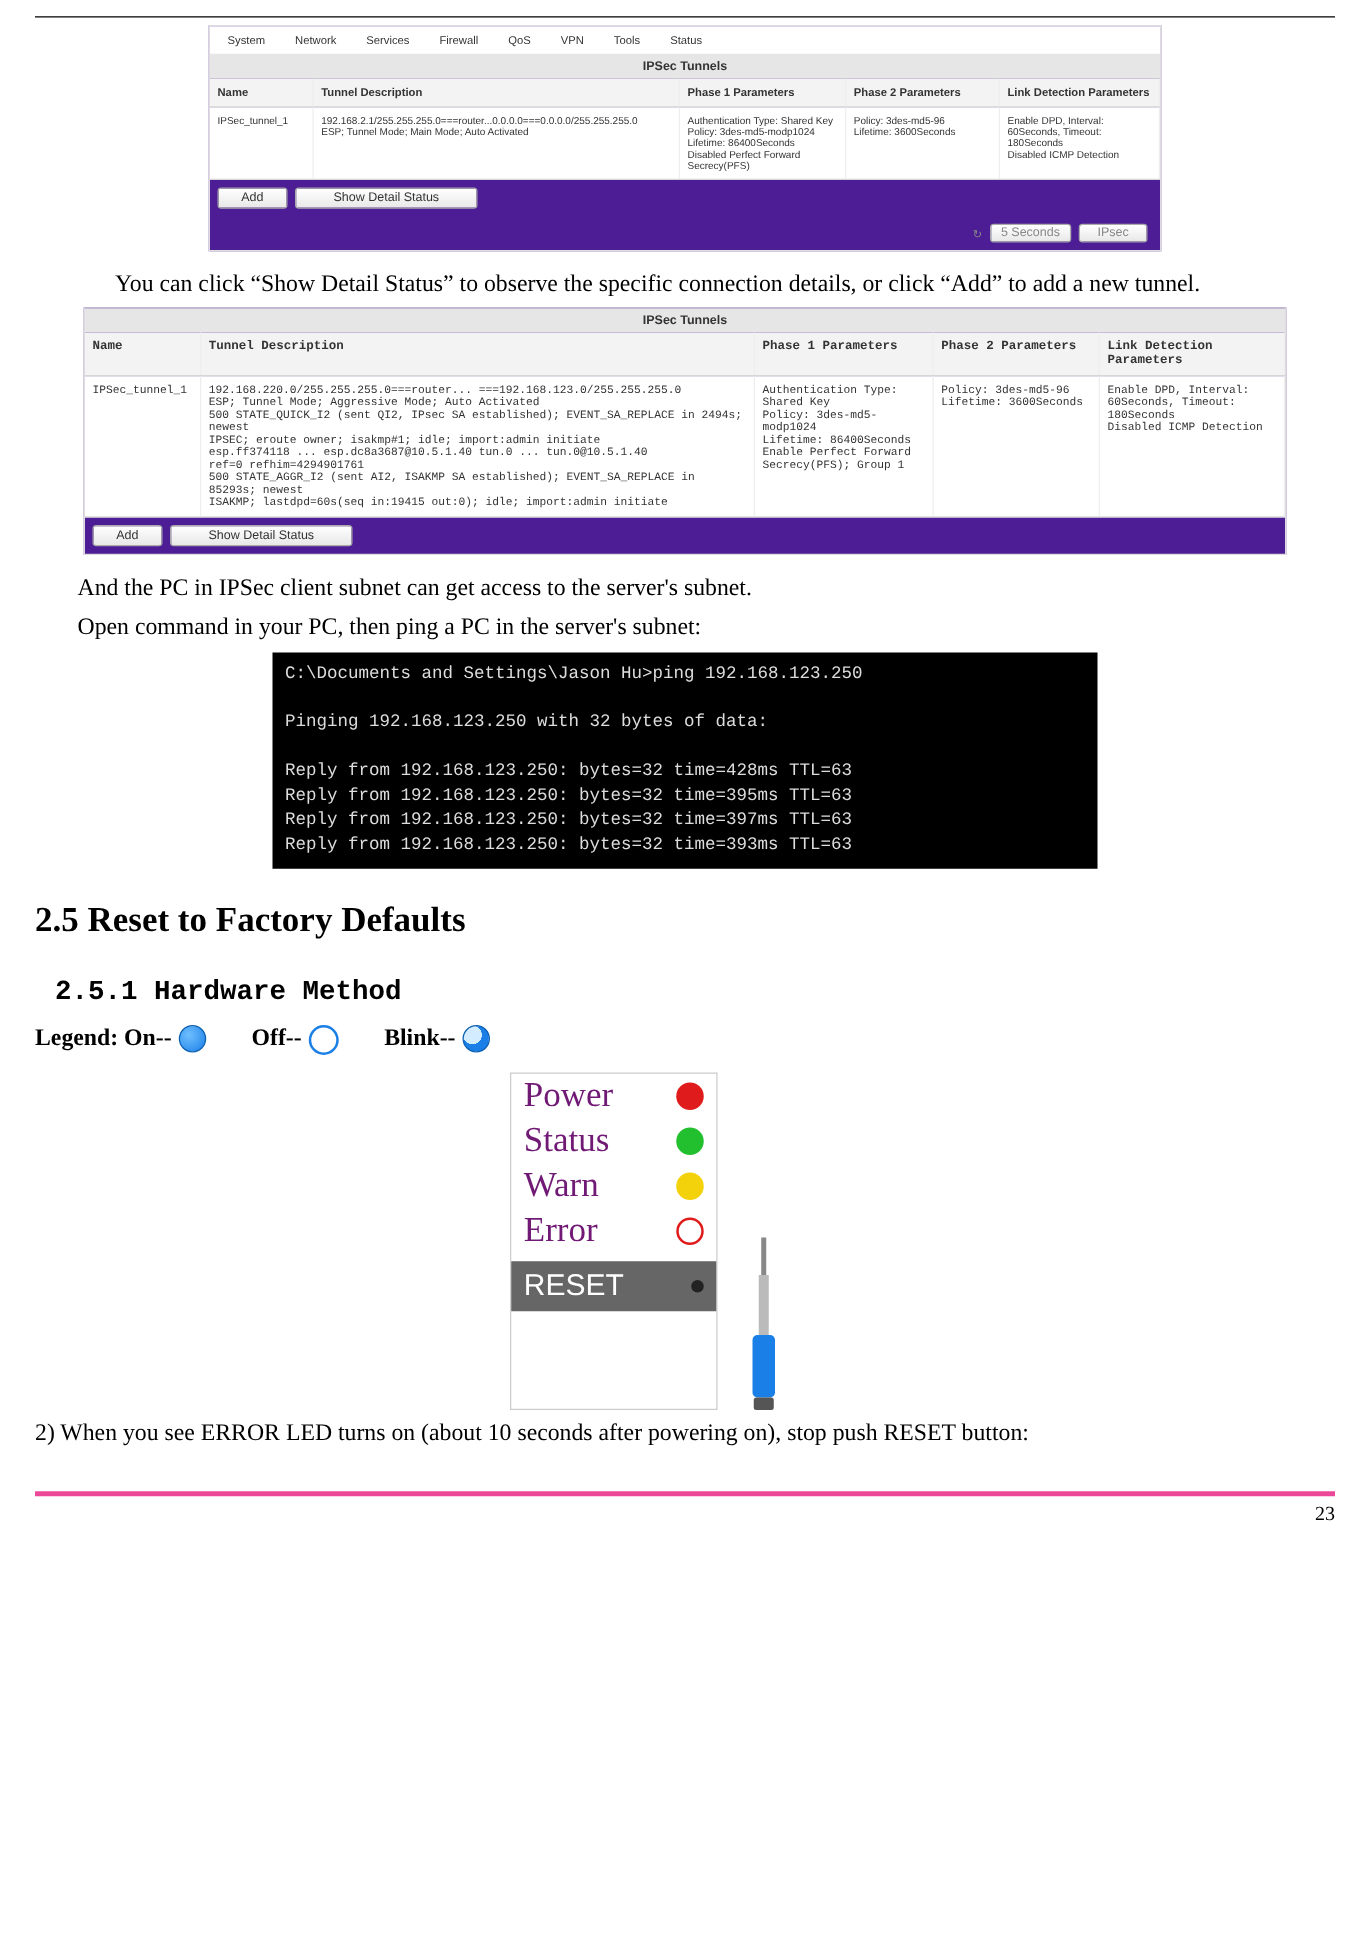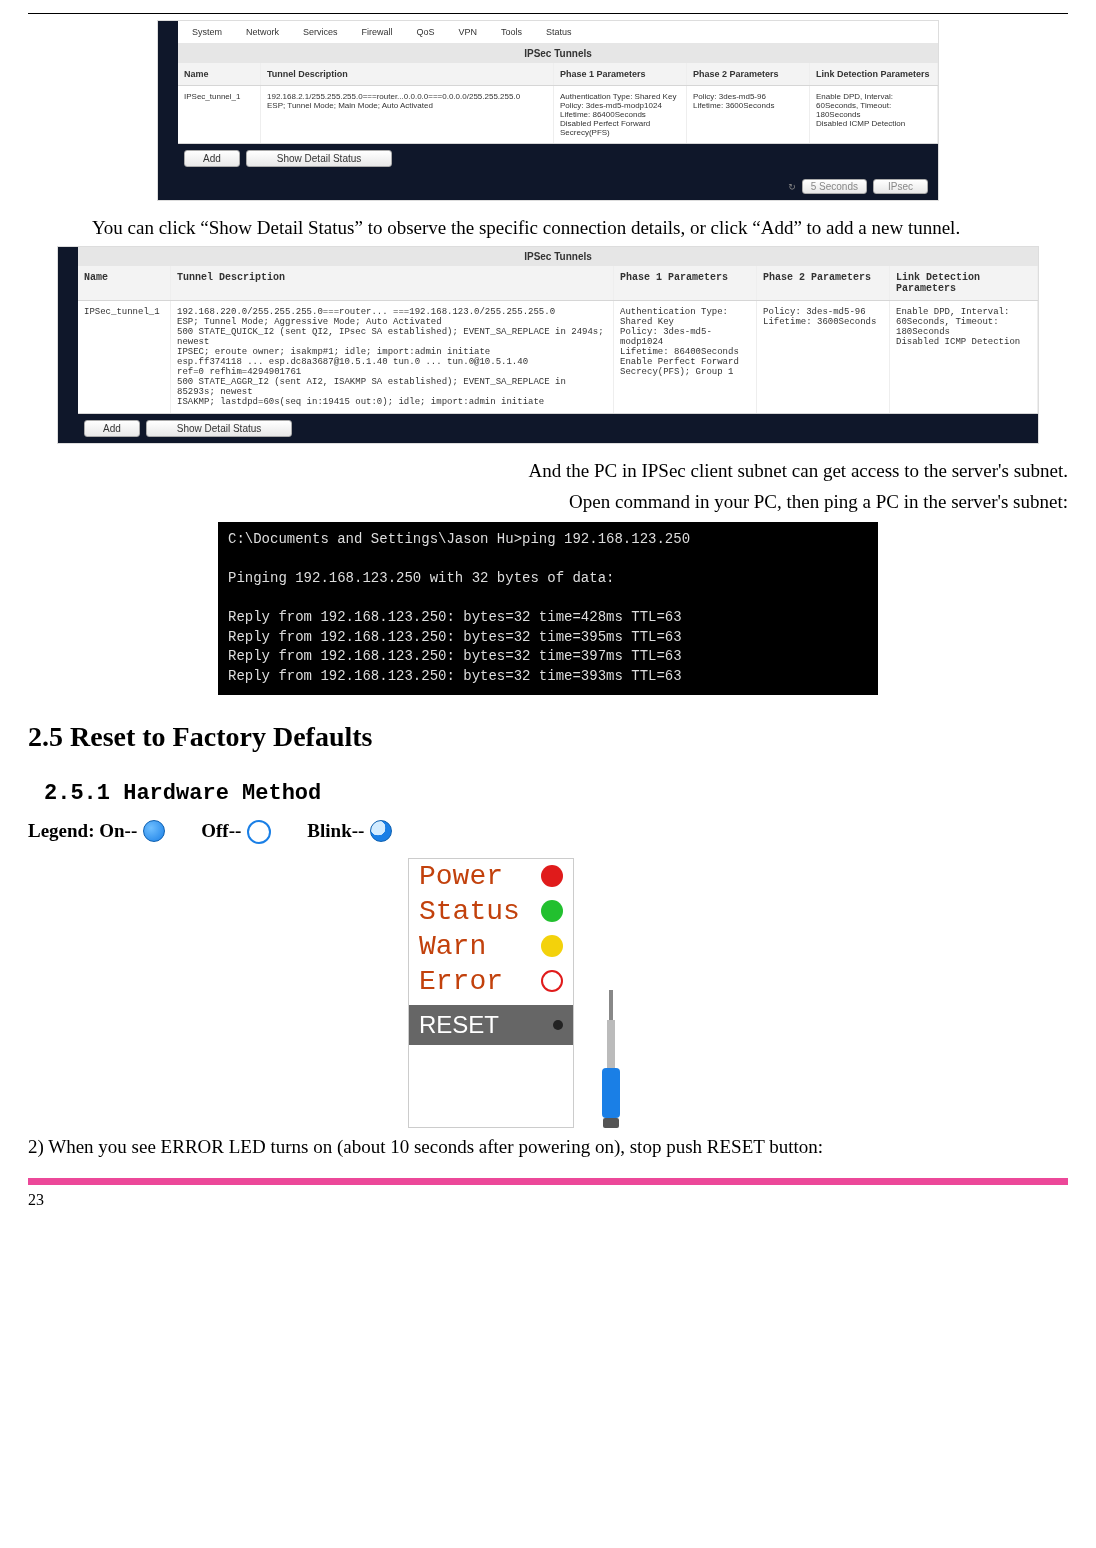--- a/index.html
+++ b/index.html
@@ -22,39 +22,38 @@
     margin-bottom: 2px;
   }
   .double-rule {
     border-top: 1px solid #000;
     margin-top:1px;
     margin-bottom: 6px;
   }
   .screenshot-box {
     display:block;
     margin: 4px auto 14px auto;
-    background:#0f172a;
+    background:#4c1d95;
     border:1px solid #ddd;
-    padding-left:20px;
   }
   .ss-inner { font-family: Arial, sans-serif; font-size:9px; color:#333; }
   .tabs { display:flex; gap:24px; padding:6px 14px; background:#fff; border-bottom:1px solid #e6e6e6;}
   .tabtitle { text-align:center; background:#e6e6e6; font-weight:bold; padding:4px; font-size:10px;}
   .thead-row { display:flex; background:#f3f3f3; border-bottom:1px solid #d6d6d6; font-weight:bold; }
   .tcell { padding:6px 6px; border-right:1px solid #eee;}
   .btnrow { display:flex; gap:6px; padding:6px;}
   .fakebtn { background:linear-gradient(#fff,#e8e8e8); border:1px solid #aaa; border-radius:3px; padding:2px 18px; font-size:10px;}
   .bottom-refresh { display:flex; justify-content:flex-end; gap:6px; padding:6px 10px; align-items:center; color:#888; }
   .body-para {
     font-size: 19px;
     line-height: 1.42;
     margin: 0 0 4px 0;
   }
   .indent1 { margin-left: 64px; }
-  .indent0 { margin-left: 34px; text-align: right; }
+  .indent0 { margin-left: 34px; }
   .cmd-shot {
     background:#000;
     color:#ddd;
     font-family: "Courier New", monospace;
     font-size:14px;
     width:640px;
     margin: 6px auto 26px auto;
     padding:8px 10px;
     line-height:1.4;
   }
@@ -87,41 +86,41 @@
     width:280px;
     margin: 6px auto 6px auto;
     display:flex;
     gap:14px;
   }
   .panel-box {
     background:#fff;
     border:1px solid #ccc;
   }
   .panel-row { display:flex; align-items:center; gap:12px; padding:2px 10px; }
-  .panel-label { font-family: Liberation Mono, monospace; font-size:28px; color:#c2410c; width:110px; }
+  .panel-label { font-family: Liberation Serif, serif; font-size:28px; color:#701a75; width:110px; }
   .panel-reset { background:#666; color:#fff; font-family: Arial, sans-serif; font-size:24px; padding:6px 10px; margin-top:6px; display:flex; justify-content:space-between; align-items:center;}
   .dot { width:22px; height:22px; border-radius:50%; }
   .dot-red { background:#e01b1b; }
   .dot-green { background:#22c02f; }
   .dot-yellow { background:#f3d20b; }
   .dot-outline { background:#fff; border:2px solid #e01b1b; width:18px; height:18px;}
   .screwdriver {
     width:46px;
     display:flex; flex-direction:column; align-items:center;
     margin-top:132px;
   }
   .sd-tip { width:4px; height:30px; background:#888;}
   .sd-shaft { width:8px; height:48px; background:#bbb;}
   .sd-handle { width:18px; height:50px; background:#1a7fe6; border-radius:4px;}
   .sd-cap { width:16px; height:10px; background:#555; border-radius:2px;}
   .footer-rule {
-    border-top:7px solid #ec4899;
-    margin-top:17px;
+    border-top:4px solid #ec4899;
+    margin-top:32px;
     padding-top:6px;
-    text-align:left;
+    text-align:right;
     font-size:16px;
   }
 </style>
 </head>
 <body>
 
 <div class="page">
   <div class="double-rule"></div>
 
   <div class="screenshot-box" style="width:760px;">

